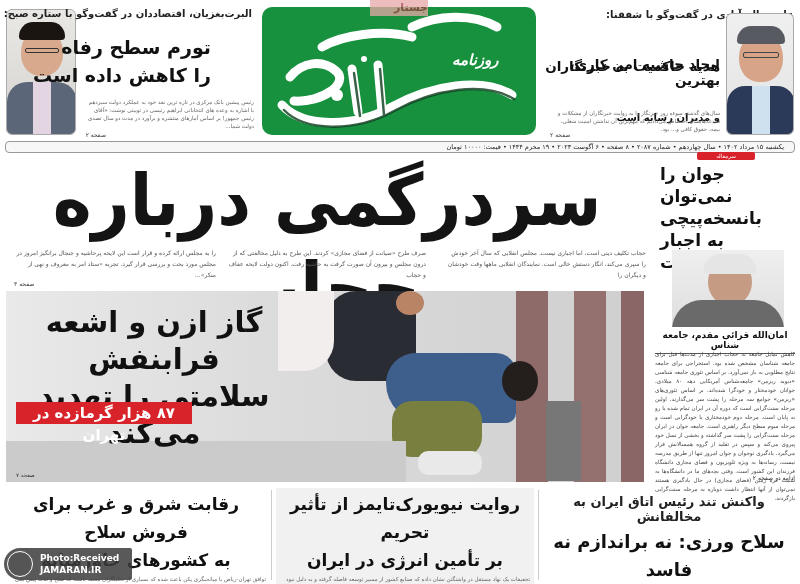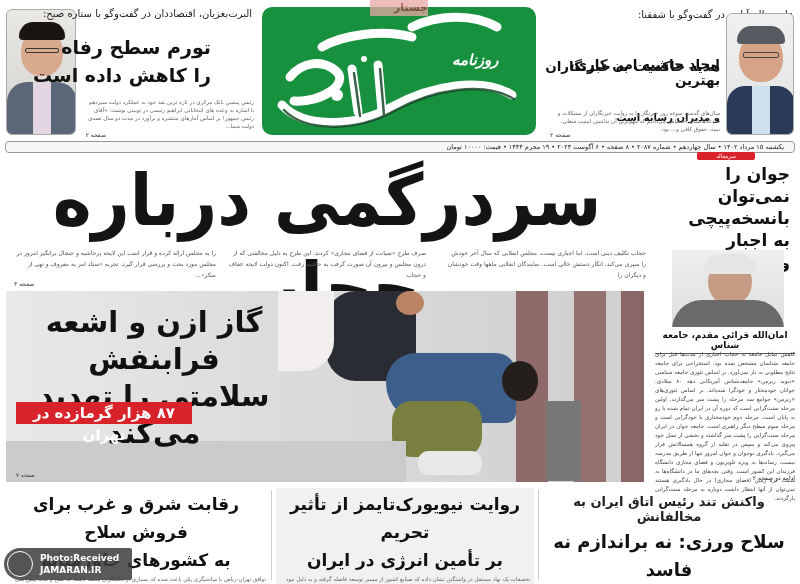--- a/index.html
+++ b/index.html
@@ -6,39 +6,39 @@
   html, body { width: 800px; height: 584px; overflow: hidden; background: #fff; }
   body { font-family: "DejaVu Sans", sans-serif; color: #111; position: relative; direction: rtl; }
 
   .abs { position: absolute; }
   .rtl { direction: rtl; text-align: right; }
 
   
   .side-box { top: 4px; height: 130px; }
   .photo { position: absolute; border-radius: 6px; overflow: hidden; background: #c9ccd3; border: 1px solid #aaa; }
   .photo .bg { position:absolute; inset:0; }
-  .kicker { font-size: 10px; font-weight: normal; color: #222; white-space: nowrap; text-align: right; }
+  .kicker { font-size: 10px; font-weight: bold; color: #222; white-space: nowrap; text-align: right; }
   .side-title { font-weight: bold; color: #111; line-height: 1.2; }
   .fine { font-size: 5.5px; color: #666; line-height: 1.45; }
   .page-ref { font-size: 6px; color: #333; }
 
   .logo-box { left: 262px; top: 7px; width: 274px; height: 128px; background: #18913f; border-radius: 10px; overflow: hidden; }
   .logo-tag { left: 370px; top: 0; width: 58px; height: 16px; background: #e8a8a8; opacity: 0.75; color: #9a3c3c; font-size: 11px; font-weight: bold; text-align: right; line-height: 16px; }
 
   .date-strip { left: 5px; top: 141px; width: 790px; height: 12px; border: 1px solid #999; border-radius: 4px; background: #f7f7f7; font-size: 6.5px; color: #222; line-height: 10px; padding-right: 10px; }
 
   
   .main-headline { left: 12px; top: 160px; width: 630px; height: 82px; font-size: 66px; font-weight: 900; letter-spacing: -1px; line-height: 82px; text-align: center; color: #141414; transform: scaleY(1.08); }
 
   .lead-cols { top: 247px; height: 30px; }
   .col-text { font-size: 6px; color: #555; line-height: 11px; }
 
   
   .ed-tag { left: 697px; top: 152px; width: 58px; height: 8px; background: #d8232a; border-radius: 2px; color: #fff; font-size: 5.5px; line-height: 8px; text-align: center; }
-  .ed-title { left: 660px; top: 163px; width: 130px; font-size: 17px; font-weight: bold; text-align: right; line-height: 22px; }
+  .ed-title { left: 660px; top: 163px; width: 130px; font-size: 17px; font-weight: bold; text-align: left; line-height: 22px; }
   .ed-photo { left: 672px; top: 250px; width: 112px; height: 77px; background: linear-gradient(180deg,#efefef 0%,#dedede 100%); overflow: hidden; }
   .ed-caption { left: 655px; top: 330px; width: 140px; font-size: 9px; font-weight: bold; text-align: center; padding-bottom: 3px; border-bottom: 1.5px solid #555; }
   .ed-body { left: 655px; top: 350px; width: 140px; font-size: 5.6px; color: #444; line-height: 9px; text-align: justify; }
   .ed-more { left: 655px; top: 474px; width: 140px; font-size: 6px; color: #222; }
 
   
   .photo-block { left: 6px; top: 291px; width: 638px; height: 191px; overflow: hidden; background: linear-gradient(90deg,#e9e9e9 0%,#dcdcdc 40%,#cfcfcf 100%); }
   .photo-headline { left: 14px; top: 304px; width: 280px; font-size: 29px; font-weight: 900; line-height: 37px; text-align: center; color: #111; }
   .red-banner { left: 16px; top: 402px; width: 176px; height: 22px; background: #d8232a; color: #fff; font-size: 15px; font-weight: bold; line-height: 22px; text-align: center; }
   .photo-pageref { left: 16px; top: 472px; font-size: 5.5px; color: #333; }

